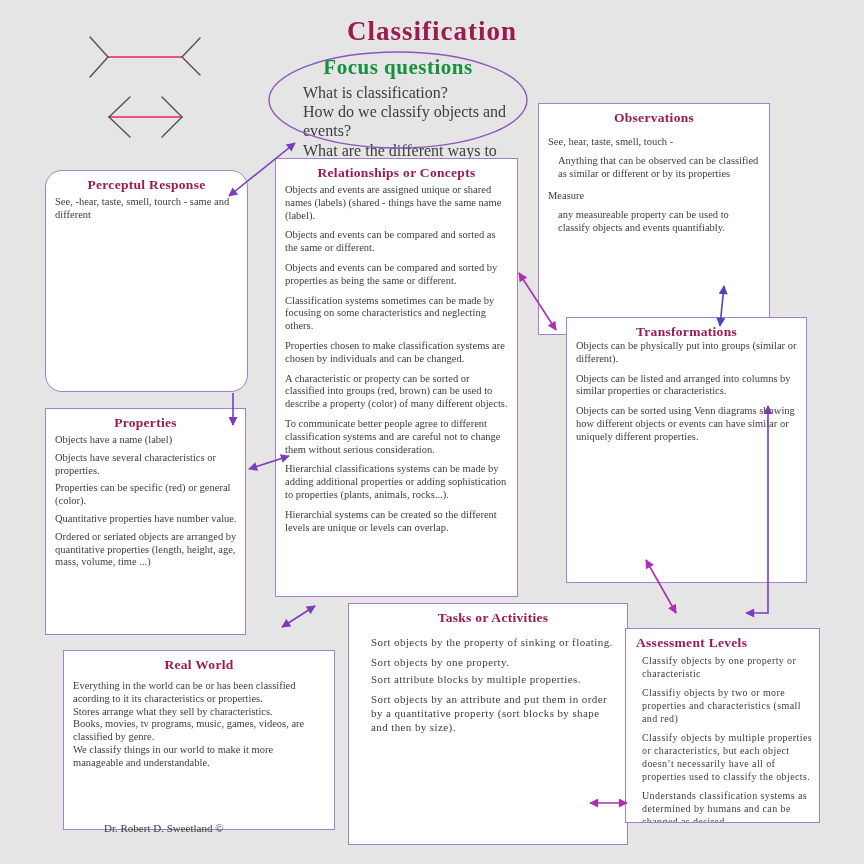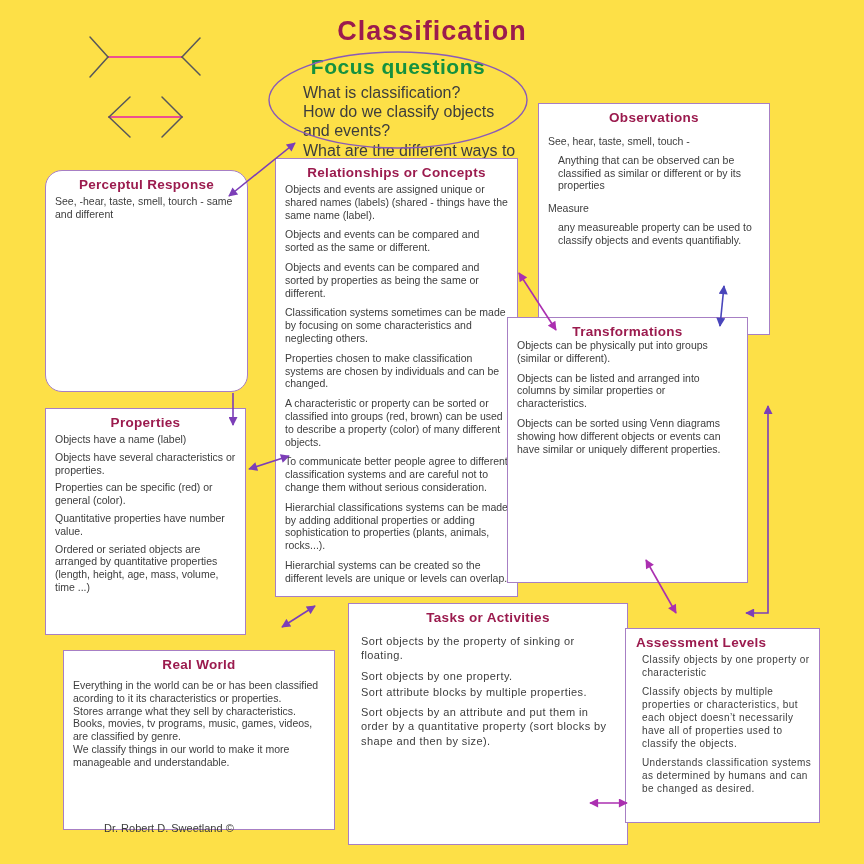--- a/index.html
+++ b/index.html
@@ -1,18 +1,18 @@
 <!DOCTYPE html>
 <html><head>
 <meta charset="utf-8">
 <style>
   html,body { margin:0; padding:0; background:#ffffff; }
   .page {
-    position:relative; width:864px; height:864px; background:#fde047;
-    font-family:Liberation Sans, sans-serif; overflow:hidden;
+    position:relative; width:864px; height:864px; background:#e5e5e5;
+    font-family:Liberation Serif, serif; overflow:hidden;
   }
   .main-title {
     position:absolute; left:0; right:0; top:16px; margin:0;
     text-align:center; font-size:27px; font-weight:bold; letter-spacing:1px;
     color:#9b1b4e;
   }
   .focus-title {
     position:absolute; left:268px; top:55px; width:260px; text-align:center;
     font-size:21px; font-weight:bold; color:#15913f; letter-spacing:0.5px;
   }
@@ -87,21 +87,21 @@
   <div class="box" id="observations" style="left:538px; top:103px; width:232px; height:232px;">
     <h2>Observations</h2>
     <div class="pad">
       <p class="subhead">See, hear, taste, smell, touch -</p>
       <p class="indent">Anything that can be observed can be classified as similar or different or by its properties</p>
       <p class="subhead">Measure</p>
       <p class="indent">any measureable property can be used to classify objects and events quantifiably.</p>
     </div>
   </div>
 
-  <div class="box" id="transformations" style="left:507px; top:317px; width:241px; height:266px;">
+  <div class="box" id="transformations" style="left:566px; top:317px; width:241px; height:266px;">
     <h2 style="margin-bottom:0;">Transformations</h2>
     <div class="pad">
       <p>Objects can be physically put into groups (similar or different).</p>
       <p>Objects can be listed and arranged into columns by similar properties or characteristics.</p>
       <p>Objects can be sorted using Venn diagrams showing how different objects or events can have similar or uniquely different properties.</p>
     </div>
   </div>
 
   <div class="box" id="properties" style="left:45px; top:408px; width:201px; height:227px;">
     <h2>Properties</h2>
@@ -119,34 +119,35 @@
       <span>Real World</span>
     </h2>
     <div class="pad tight" style="padding-top:4px;">
       <p>Everything in the world can be or has been classified acording to it its characteristics or properties.</p>
       <p>Stores arrange what they sell by characteristics.</p>
       <p>Books, movies, tv programs, music, games, videos, are classified by genre.</p>
       <p>We classify things in our world to make it more manageable and understandable.</p>
     </div>
   </div>
 
-  <div class="box comic" id="tasks" style="left:348px; top:603px; width:280px; height:242px;">
+  <div class="box comic" id="tasks" style="left:348px; top:603px; width:280px; height:242px;padding-left:10px;">
     <h2>Tasks or Activities</h2>
     <div class="pad">
       <p class="gap">Sort objects by the property of sinking or floating.</p>
       <p>Sort objects by one property.</p>
       <p class="gap">Sort attribute blocks by multiple properties.</p>
       <p>Sort objects by an attribute and put them in order by a quantitative property (sort blocks by shape and then by size).</p>
     </div>
   </div>
 
   <div class="box comic" id="assessment" style="left:625px; top:628px; width:195px; height:195px;">
     <h2>Assessment Levels</h2>
     <div class="pad">
       <p>Classify objects by one property or characteristic</p>
+      <p>Classifiy objects by two or more properties and characteristics (small and red)</p>
       <p>Classify objects by multiple properties or characteristics, but each object doesn’t necessarily have all of properties used to classify the objects.</p>
       <p>Understands classification systems as determined by humans and can be changed as desired.</p>
     </div>
   </div>
 
   <div class="attribution">Dr. Robert D. Sweetland ©</div>
 
   <svg class="overlay" viewBox="0 0 864 864">
     <defs>
       <marker id="ah-purple" viewBox="0 0 10 10" refX="9" refY="5" markerWidth="11" markerHeight="9" markerUnits="userSpaceOnUse" orient="auto-start-reverse">

